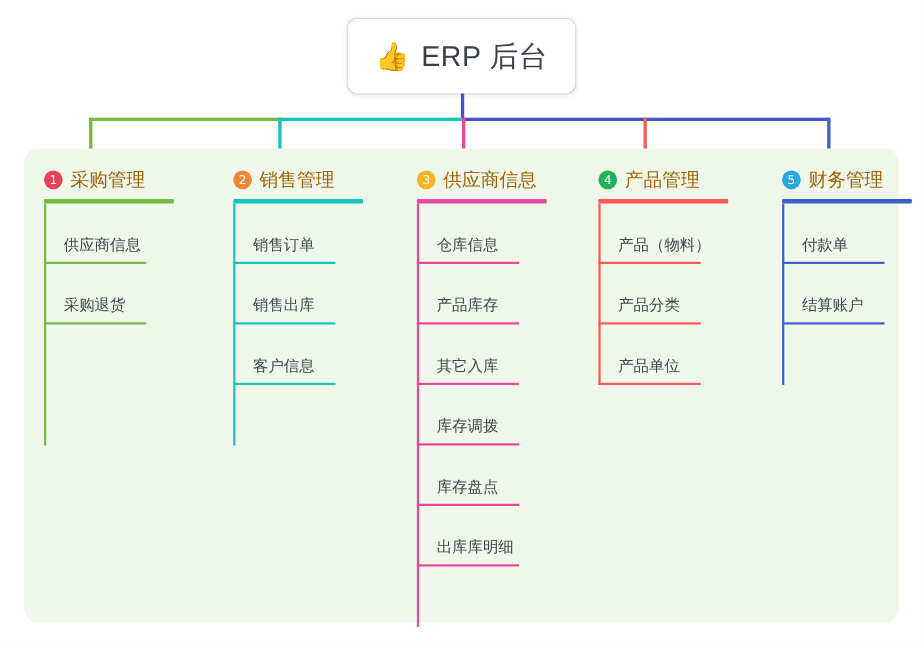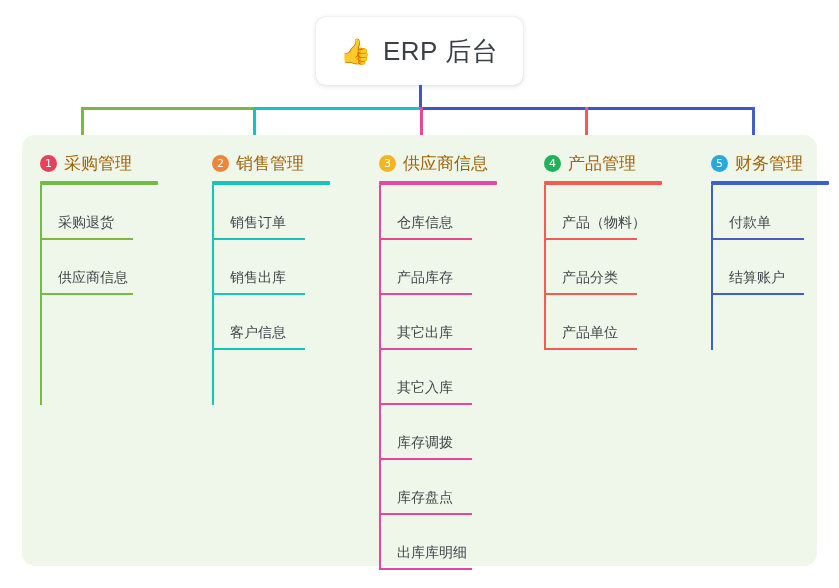--- a/index.html
+++ b/index.html
@@ -81,27 +81,27 @@
   <div id="columns">
       <div class="col" style="left: 31px; top: 148px;">
         <div class="col-head">
           <span class="badge" style="background: rgb(232, 65, 90);">1</span>
           <span class="col-name">采购管理</span>
         </div>
         <div class="head-rule" style="width: 118px; background: rgb(118, 187, 63); margin-left: 9px;"></div>
         <div class="leaves">
           <div class="spine" style="background: rgb(118, 187, 63); height: 220px;"></div>
           <div class="leaf">
+            <span class="leaf-txt">供应商信息</span>
+            <div class="leaf-rule" style="background: rgb(118, 187, 63);"></div>
+          </div>
+          <div class="leaf">
             <span class="leaf-txt">采购退货</span>
             <div class="leaf-rule" style="background: rgb(118, 187, 63);"></div>
           </div>
-          <div class="leaf">
-            <span class="leaf-txt">供应商信息</span>
-            <div class="leaf-rule" style="background: rgb(118, 187, 63);"></div>
-          </div>
         </div>
       </div>
       <div class="col" style="left: 203px; top: 148px;">
         <div class="col-head">
           <span class="badge" style="background: rgb(240, 132, 55);">2</span>
           <span class="col-name">销售管理</span>
         </div>
         <div class="head-rule" style="width: 118px; background: rgb(21, 196, 187); margin-left: 9px;"></div>
         <div class="leaves">
           <div class="spine" style="background: rgb(21, 196, 187); height: 220px;"></div>
@@ -129,24 +129,20 @@
           <div class="spine" style="background: rgb(232, 71, 157); height: 385px;"></div>
           <div class="leaf">
             <span class="leaf-txt">仓库信息</span>
             <div class="leaf-rule" style="background: rgb(232, 71, 157);"></div>
           </div>
           <div class="leaf">
             <span class="leaf-txt">产品库存</span>
             <div class="leaf-rule" style="background: rgb(232, 71, 157);"></div>
           </div>
           <div class="leaf">
-            <span class="leaf-txt">其它出库</span>
-            <div class="leaf-rule" style="background: rgb(232, 71, 157);"></div>
-          </div>
-          <div class="leaf">
             <span class="leaf-txt">其它入库</span>
             <div class="leaf-rule" style="background: rgb(232, 71, 157);"></div>
           </div>
           <div class="leaf">
             <span class="leaf-txt">库存调拨</span>
             <div class="leaf-rule" style="background: rgb(232, 71, 157);"></div>
           </div>
           <div class="leaf">
             <span class="leaf-txt">库存盘点</span>
             <div class="leaf-rule" style="background: rgb(232, 71, 157);"></div>

